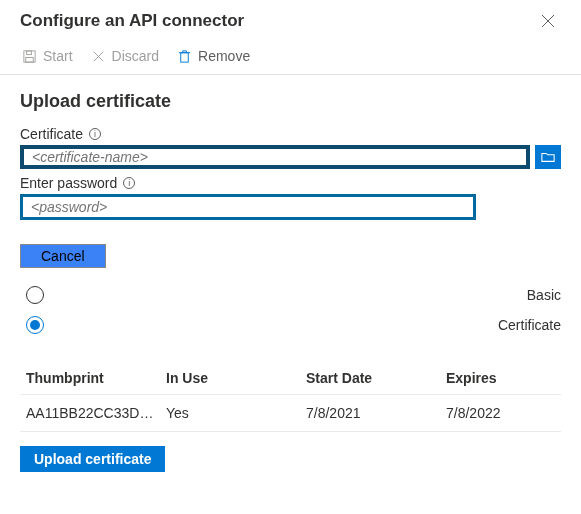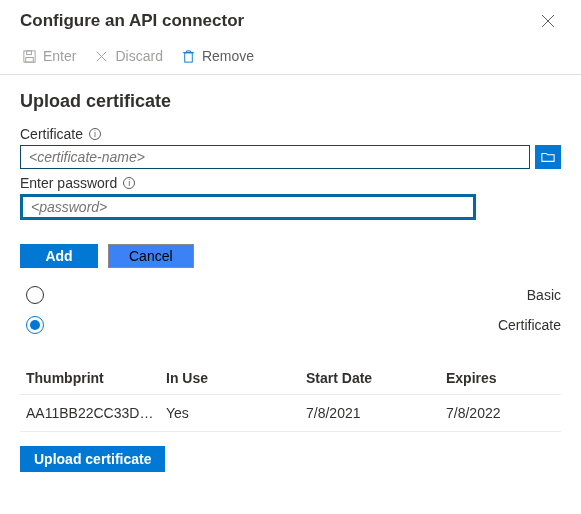--- a/index.html
+++ b/index.html
@@ -67,21 +67,21 @@
   }
   .cert-row {
     display: flex;
     align-items: stretch;
     gap: 5px;
     margin-bottom: 6px;
   }
   .text-input {
     flex: 1;
     height: 24px;
-    border: 1px solid #0c4a6e;
+    border: 4px solid #0c4a6e;
     padding: 0 8px;
     font-style: italic;
     color: #605e5c;
     font-size: 14px;
     outline: none;
     font-family: inherit;
   }
   .browse-btn {
     width: 26px;
     height: 24px;
@@ -178,21 +178,21 @@
   </div>
 </div>
 
 <div class="toolbar">
   <div class="toolbar-item disabled">
     <svg viewBox="0 0 16 16" fill="none" stroke="#a19f9d" stroke-width="1">
         <rect x="2" y="2" width="12" height="12"></rect>
         <rect x="5" y="2" width="5" height="4"></rect>
         <rect x="4" y="9" width="8" height="5"></rect>
       </svg>
-    <span>Enter</span>
+    <span>Start</span>
   </div>
   <div class="toolbar-item disabled">
     <svg viewBox="0 0 16 16" stroke="#a19f9d" stroke-width="1">
         <line x1="3" y1="3" x2="13" y2="13"></line>
         <line x1="13" y1="3" x2="3" y2="13"></line>
       </svg>
     <span>Discard</span>
   </div>
   <div class="toolbar-item">
     <svg viewBox="0 0 16 16" fill="none" stroke="#0078d4" stroke-width="1">
@@ -223,21 +223,20 @@
     </div>
   </div>
 
   <div class="field-label">
     <span>Enter password</span>
     <span class="info-icon">i</span>
   </div>
   <input class="pw-input" type="text" placeholder="&lt;password&gt;" style="">
 
   <div class="btn-row">
-    <button class="btn primary">Add</button>
     <button class="btn secondary">Cancel</button>
   </div>
 
   <div class="radio-group">
     <div class="radio-item">
       <span class="radio-circle"></span>
       <span>Basic</span>
     </div>
     <div class="radio-item">
       <span class="radio-circle checked">

